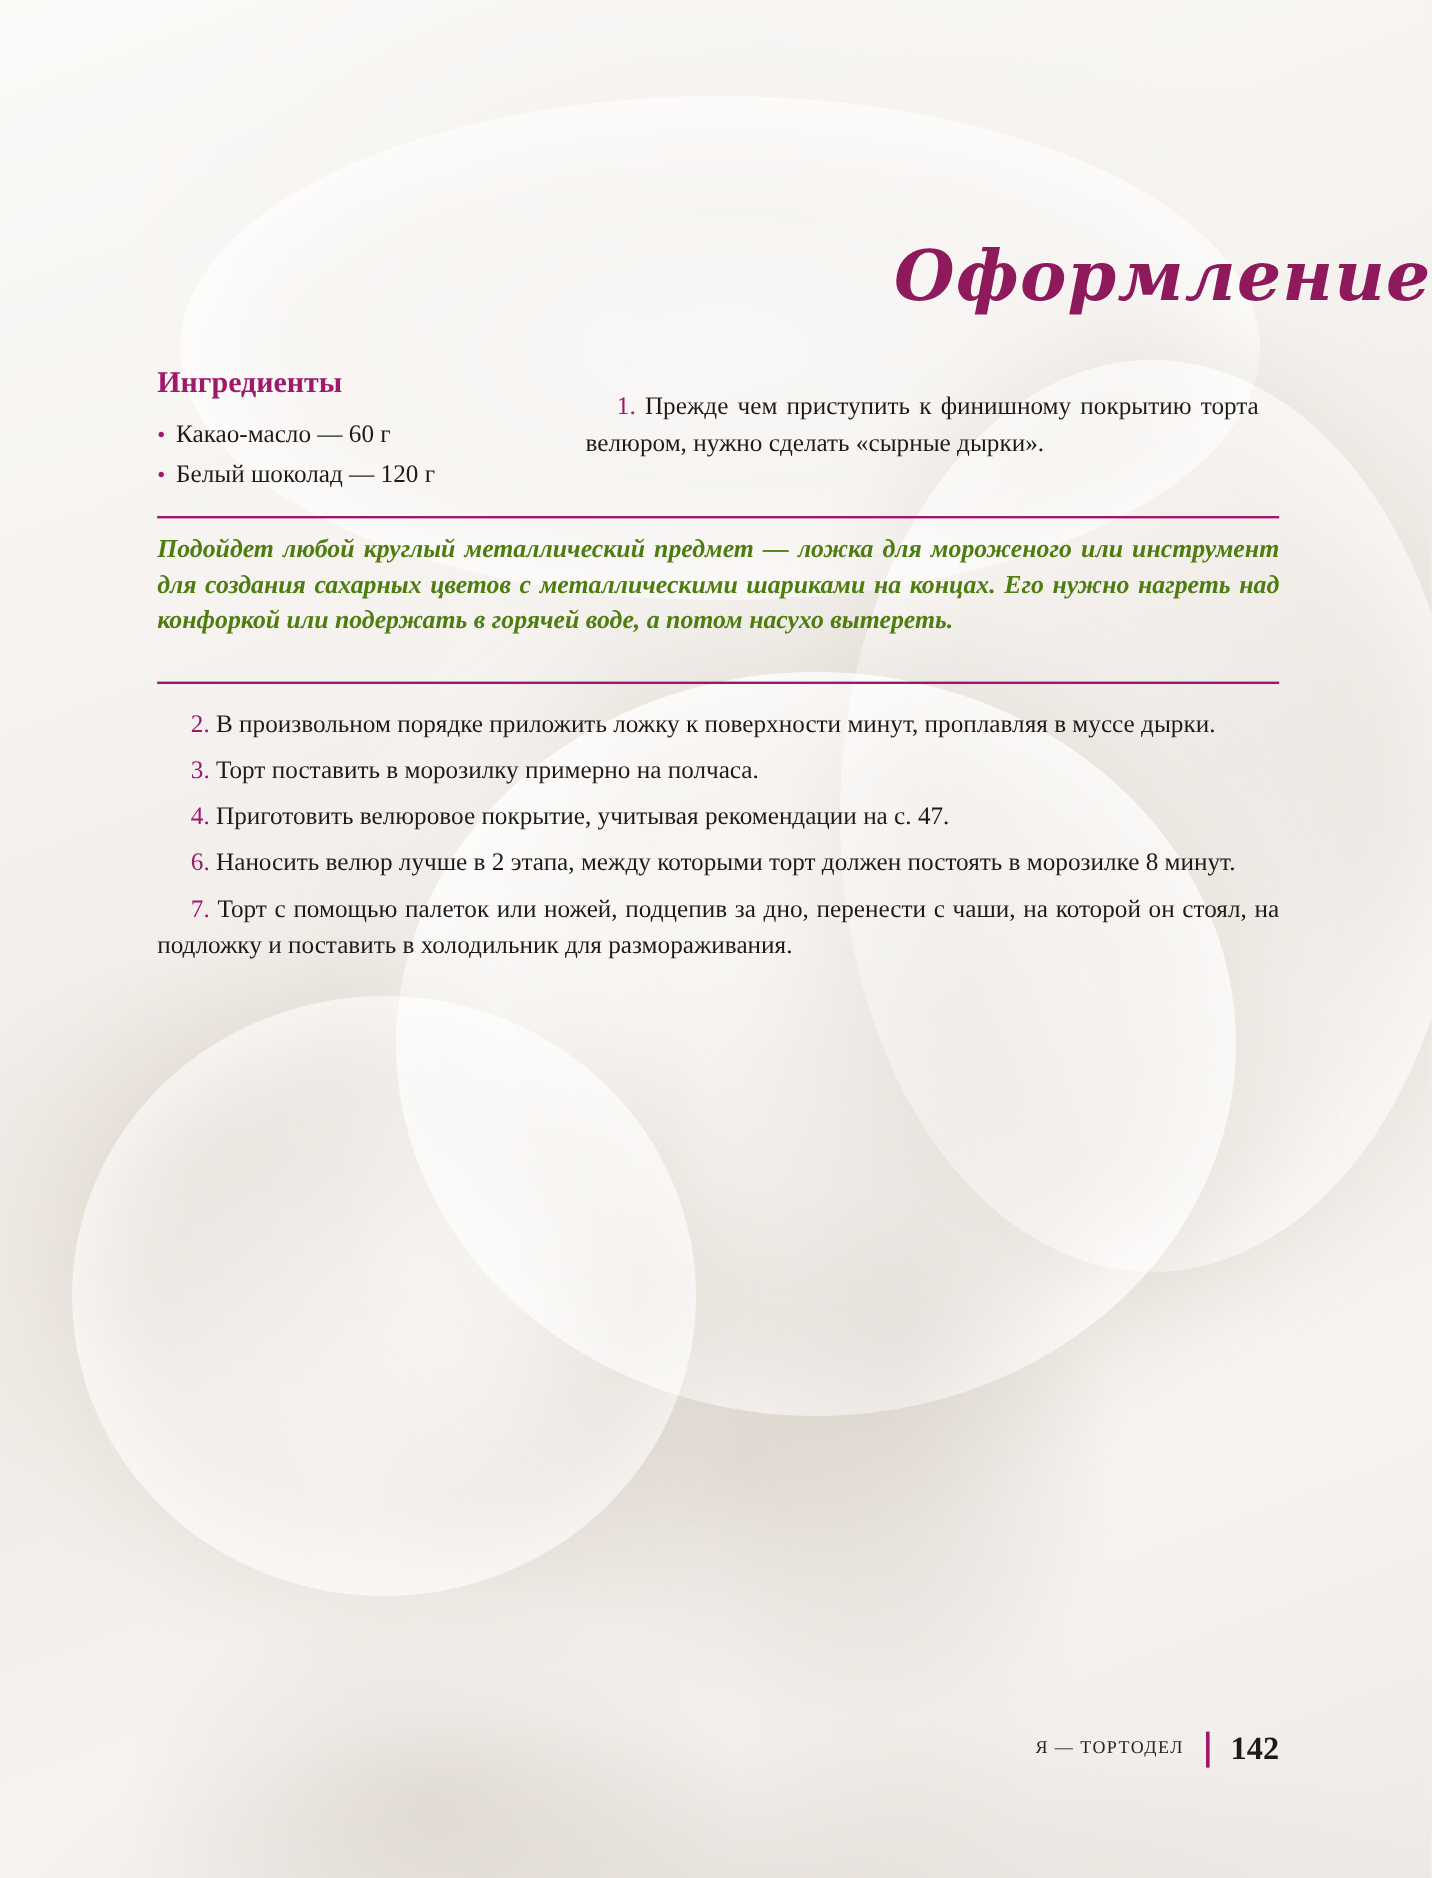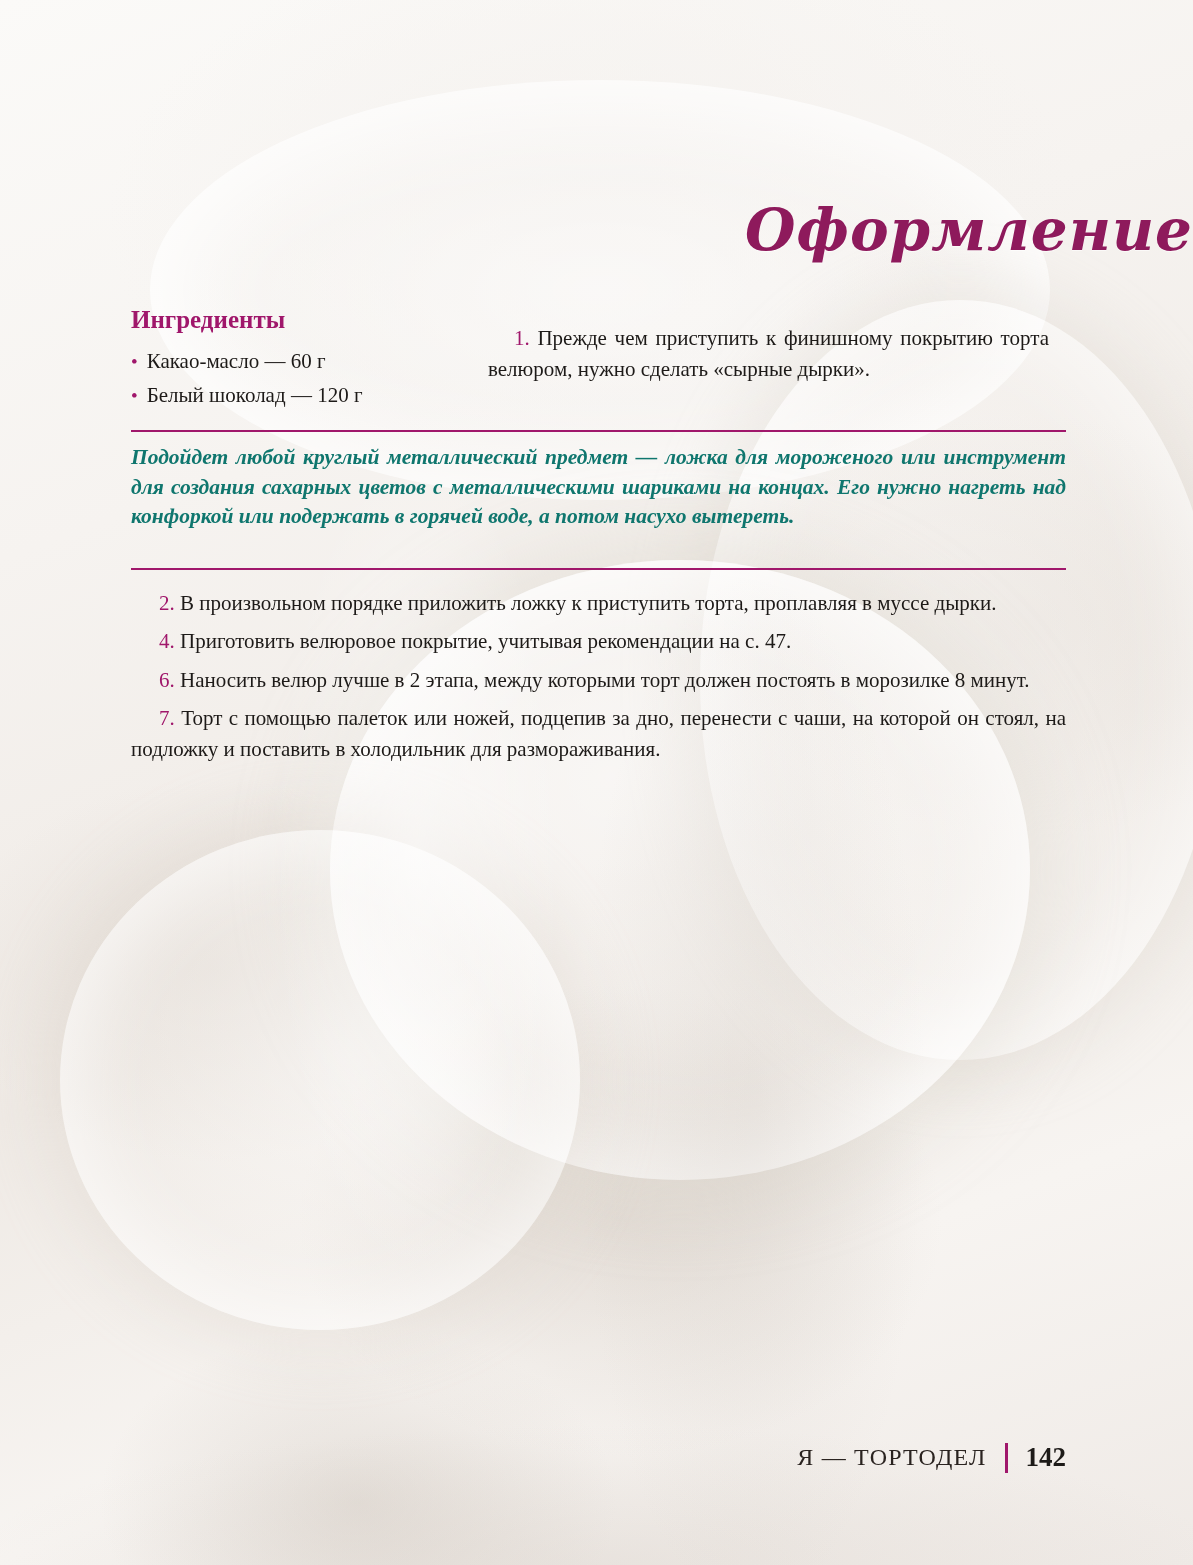--- a/index.html
+++ b/index.html
@@ -131,21 +131,21 @@
   .callout {
     position: absolute;
     top: 443px;
     left: 131px;
     width: 935px;
     font-family: "Liberation Serif", serif;
     font-weight: 700;
     font-style: italic;
     font-size: 21.5px;
     line-height: 1.38;
-    color: #0f766e;
+    color: #4d7c0f;
     text-align: justify;
   }
 
   .steps {
     position: absolute;
     top: 588px;
     left: 131px;
     width: 935px;
     font-size: 21px;
     line-height: 1.45;
@@ -161,21 +161,21 @@
   .footer {
     position: absolute;
     right: 127px;
     bottom: 92px;
     display: flex;
     align-items: center;
     gap: 18px;
   }
   .footer-label {
     font-family: "Liberation Serif", serif;
-    font-size: 24px;
+    font-size: 15px;
     letter-spacing: 1.2px;
     color: #2a2320;
   }
   .footer-bar {
     width: 3px;
     height: 30px;
     background: #a0176b;
   }
   .footer-page {
     font-family: "Liberation Serif", serif;
@@ -223,21 +223,25 @@
 
   <div class="rule rule-top"></div>
 
   <div class="callout">Подойдет любой круглый металлический предмет — ложка для мороженого или инструмент для создания сахарных цветов с металлическими шариками на концах. Его нужно нагреть над конфоркой или подержать в горячей воде, а потом насухо вытереть.</div>
 
   <div class="rule rule-bottom"></div>
 
   <div class="steps">
     <p class="step">
       <span class="num">2.</span>
-      <span>В произвольном порядке приложить ложку к приступить торта, проплавляя в муссе дырки.</span>
+      <span>В произвольном порядке приложить ложку к поверхности минут, проплавляя в муссе дырки.</span>
+    </p>
+    <p class="step">
+      <span class="num">3.</span>
+      <span>Торт поставить в морозилку примерно на полчаса.</span>
     </p>
     <p class="step">
       <span class="num">4.</span>
       <span>Приготовить велюровое покрытие, учитывая рекомендации на с. 47.</span>
     </p>
     <p class="step">
       <span class="num">6.</span>
       <span>Наносить велюр лучше в 2 этапа, между которыми торт должен постоять в морозилке 8 минут.</span>
     </p>
     <p class="step">

